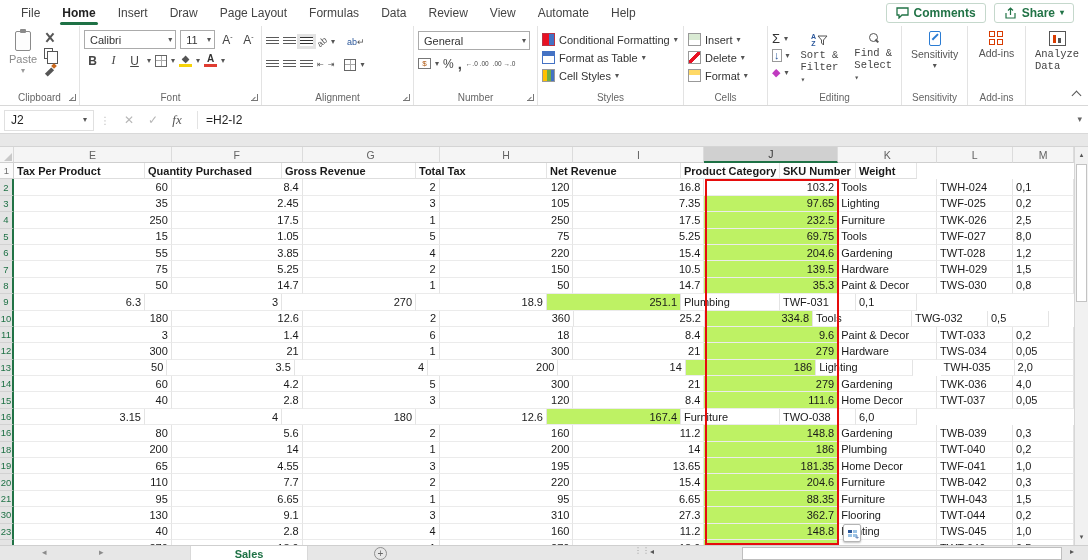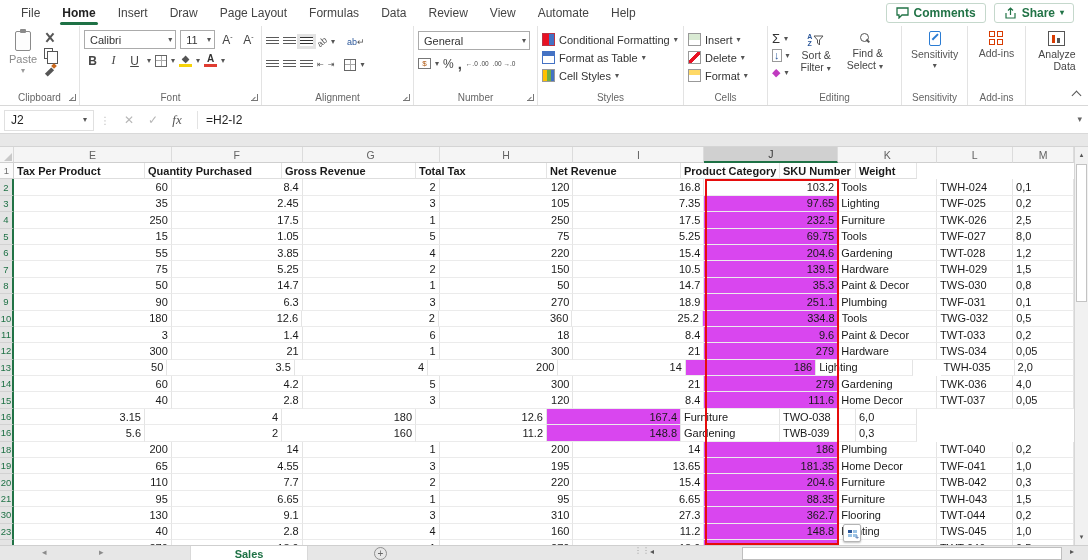--- a/index.html
+++ b/index.html
@@ -57,21 +57,21 @@
   .anic::after { content:""; position:absolute; left:8px; bottom:2px; width:3px; height:5px; background:#555; }
   .cfic { width:13px; height:13px; border:1px solid #b34; background:linear-gradient(90deg,#e81123 0 6px,#4472c4 6px); }
   .fatic { width:13px; height:13px; border:1px solid #4472c4; background:linear-gradient(#4472c4 0 4px,#fff 4px); }
   .csic { width:13px; height:13px; border:1px solid #999; background:linear-gradient(90deg,#ffc000 0 4px,#70ad47 4px 8px,#4472c4 8px); }
   .insic { width:13px; height:13px; border:1px solid #999; background:linear-gradient(#d9ead3 0 6px,#fff 6px); }
   .delic { width:13px; height:13px; border:1px solid #999; background:linear-gradient(135deg,#fff 0 40%,#e81123 40% 60%,#fff 60%); }
   .fmtic { width:13px; height:13px; border:1px solid #999; background:linear-gradient(#ffd966 0 5px,#fff 5px); }
   .minirow { display:flex; align-items:center; gap:4px; height:17px; font-size:11px; color:#333; white-space:nowrap; }
   .acctic { width:13px; height:11px; border:1px solid #777; font-size:8px; color:#b15a12; display:inline-flex; align-items:center; justify-content:center; }
   .decbtn { font-size:6.5px; color:#444; line-height:1.1; text-align:center; }
-  .twoline { font-size:10.5px; color:#444; text-align:right; line-height:1.15; }
+  .twoline { font-size:10.5px; color:#444; text-align:left; line-height:1.15;font-family:Liberation Mono, monospace; }
   .collapsechev { position:absolute; right:8px; bottom:8px; width:8px; height:8px; }
   .collapsechev::before { content:""; position:absolute; left:1px; top:3px; width:6px; height:6px; border-left:1.5px solid #555; border-top:1.5px solid #555; transform:rotate(45deg); }
 
   
   .fbar { position:absolute; top:107px; left:0; right:0; height:27px; background:#fff; border-bottom:1px solid #d9d9d9; display:flex; align-items:center; font-size:12px; }
   .namebox { width:90px; height:21px; margin-left:4px; border:1px solid #e0e0e0; display:flex; align-items:center; justify-content:space-between; padding:0 6px; color:#222; }
   .fsep { color:#c0c0c0; font-size:10px; padding:0 6px; letter-spacing:1px; }
   .fbtn { width:24px; text-align:center; }
   .fx { font-style:italic; font-family:"Liberation Serif", serif; color:#555; font-size:13px; }
   .dis { color:#b7b7b7; }
@@ -87,21 +87,21 @@
   .corner { position:relative; width:14px; background:#f5f5f5; border-right:1px solid #d9d9d9; border-bottom:1px solid #cfcfcf; }
   .corner::after { content:""; position:absolute; right:1px; bottom:1px; border-left:8px solid transparent; border-bottom:8px solid #c9c9c9; }
   .ch { background:#f5f5f5; border-right:1px solid #dcdcdc; border-bottom:1px solid #cfcfcf; color:#636363; font-size:10.5px; display:flex; align-items:center; justify-content:center; }
   .ch.sel { background:#d0d0d0; border-bottom:2px solid #1E7145; color:#333; }
   .grow { display:flex; height:16.4px; }
   .rh { width:14px; background:#e4e4e4; border-right:2px solid #217346; border-bottom:1px solid #d2d2d2; color:#1E7145; font-size:9.5px; display:flex; align-items:center; justify-content:center; }
   .rh.r1 { background:#fbfbfb; border-right:1px solid #d0d0d0; color:#707070; }
   .gc { border-right:1px solid #e4e4e4; border-bottom:1px solid #ebebeb; font-size:11px; color:#1a1a1a; padding:0 3px; display:flex; align-items:center; overflow:hidden; white-space:nowrap; }
   .gc.num { justify-content:flex-end; }
   .gc.hdr { font-weight:bold; justify-content:flex-start; border-bottom:1px solid #dedede; }
-  .gc.jsel { background:#d946ef; }
+  .gc.jsel { background:#bef264; }
   .redbox { position:absolute; left:705px; top:32.4px; width:134px; height:366px; border:2px solid #e60c0c; pointer-events:none; }
   .fillopt { position:absolute; left:843px; top:377px; width:18px; height:18px; background:#fff; border:1px solid #b5b5b5; border-radius:2px; box-shadow:0 1px 2px rgba(0,0,0,.25); display:flex; align-items:center; justify-content:center; }
   .fillopt .fog { display:grid; grid-template-columns:4px 4px; grid-template-rows:3px 3px; gap:1px; }
   .fillopt .fog span { background:#9cc3e5; }
   .fillopt .fog span:first-child { background:#2b579a; }
   .fillopt em { position:absolute; right:1px; bottom:0; font-style:normal; font-size:7px; color:#2b579a; }
 
   
   .vscroll { position:absolute; top:147px; right:0; width:14px; height:398px; background:#f1f1f1; border-left:1px solid #d6d6d6; }
   .sbtn { position:absolute; left:0; width:13px; height:16px; display:flex; align-items:center; justify-content:center; font-size:7px; color:#555; background:#f1f1f1; }
@@ -475,38 +475,37 @@
         <div class="gc num" style="width: 137px;">1</div>
         <div class="gc num" style="width: 134px;">50</div>
         <div class="gc num" style="width: 131px;">14.7</div>
         <div class="gc num jsel" style="width: 134px;">35.3</div>
         <div class="gc" style="width: 99px;">Paint &amp; Decor</div>
         <div class="gc" style="width: 76px;">TWS-030</div>
         <div class="gc" style="width: 61px;">0,8</div>
       </div>
       <div class="grow">
         <div class="rh">9</div>
-        <div class="gc num" style="width: 158px;">90</div>
         <div class="gc num" style="width: 131px;">6.3</div>
         <div class="gc num" style="width: 137px;">3</div>
         <div class="gc num" style="width: 134px;">270</div>
         <div class="gc num" style="width: 131px;">18.9</div>
         <div class="gc num jsel" style="width: 134px;">251.1</div>
         <div class="gc" style="width: 99px;">Plumbing</div>
         <div class="gc" style="width: 76px;">TWF-031</div>
         <div class="gc" style="width: 61px;">0,1</div>
       </div>
       <div class="grow">
         <div class="rh">10</div>
         <div class="gc num" style="width: 158px;">180</div>
         <div class="gc num" style="width: 131px;">12.6</div>
         <div class="gc num" style="width: 137px;">2</div>
         <div class="gc num" style="width: 134px;">360</div>
         <div class="gc num" style="width: 131px;">25.2</div>
-        <div class="gc num jsel" style="width: 136px; padding-left: 23px;">334.8</div>
+        <div class="gc num jsel" style="width: 108px; padding-left: 23px;">334.8</div>
         <div class="gc" style="width: 99px;">Tools</div>
         <div class="gc" style="width: 76px;">TWG-032</div>
         <div class="gc" style="width: 61px;">0,5</div>
       </div>
       <div class="grow">
         <div class="rh">11</div>
         <div class="gc num" style="width: 158px;">3</div>
         <div class="gc num" style="width: 131px;">1.4</div>
         <div class="gc num" style="width: 137px;">6</div>
         <div class="gc num" style="width: 134px;">18</div>
@@ -570,20 +569,21 @@
         <div class="gc num" style="width: 137px;">4</div>
         <div class="gc num" style="width: 134px;">180</div>
         <div class="gc num" style="width: 131px;">12.6</div>
         <div class="gc num jsel" style="width: 134px;">167.4</div>
         <div class="gc" style="width: 99px;">Furniture</div>
         <div class="gc" style="width: 76px;">TWO-038</div>
         <div class="gc" style="width: 61px;">6,0</div>
       </div>
       <div class="grow">
         <div class="rh">16</div>
+        <div class="gc num" style="width: 158px;">80</div>
         <div class="gc num" style="width: 131px;">5.6</div>
         <div class="gc num" style="width: 137px;">2</div>
         <div class="gc num" style="width: 134px;">160</div>
         <div class="gc num" style="width: 131px;">11.2</div>
         <div class="gc num jsel" style="width: 134px;">148.8</div>
         <div class="gc" style="width: 99px;">Gardening</div>
         <div class="gc" style="width: 76px;">TWB-039</div>
         <div class="gc" style="width: 61px;">0,3</div>
       </div>
       <div class="grow">

